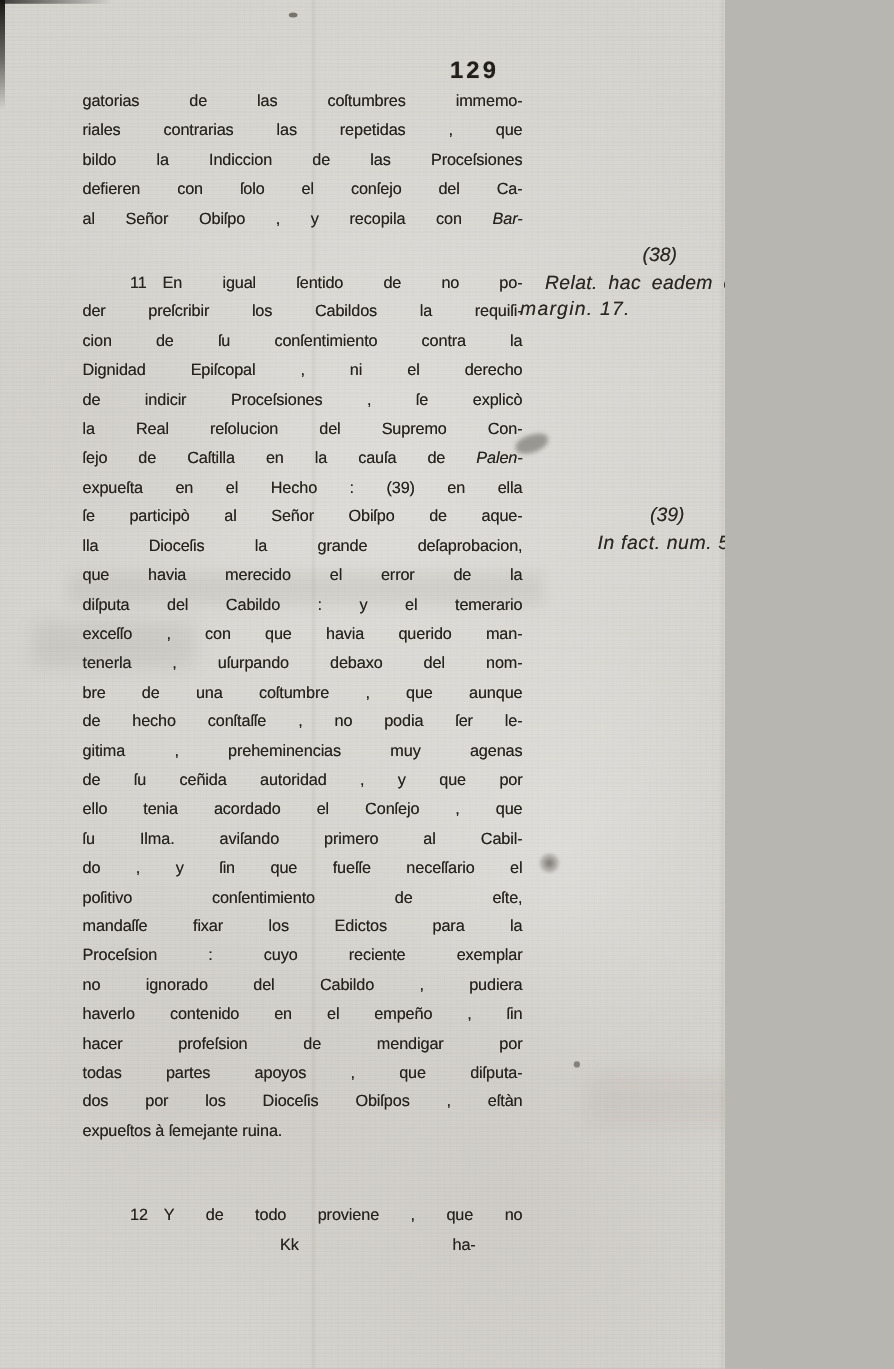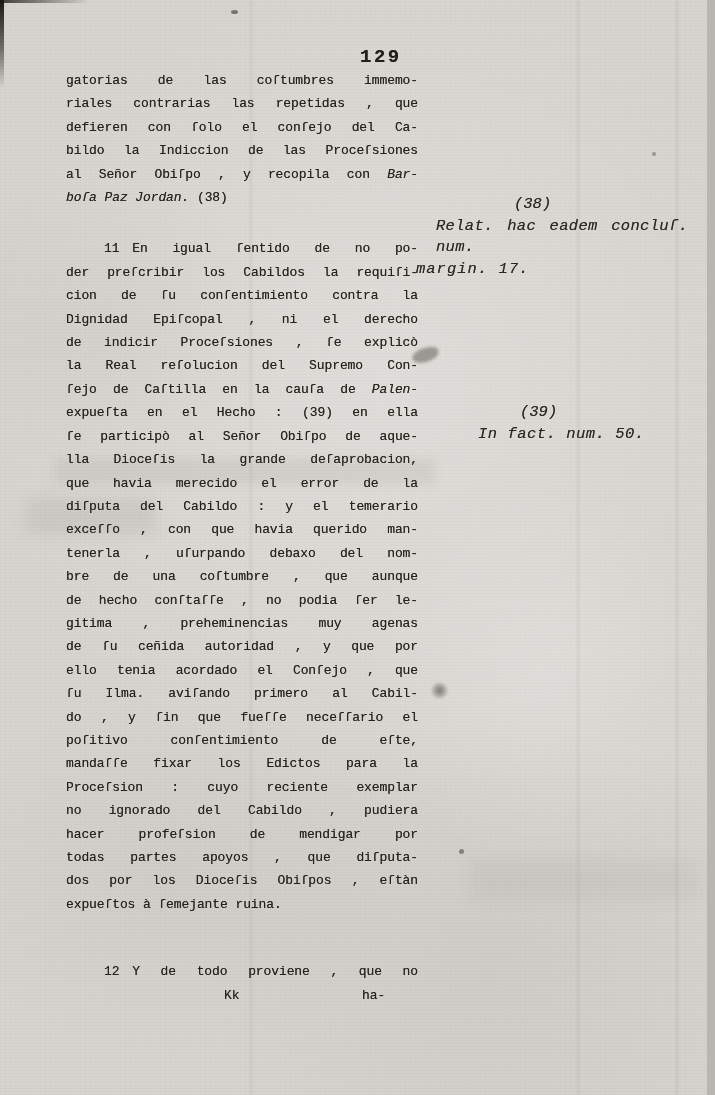--- a/index.html
+++ b/index.html
@@ -1,30 +1,30 @@
 <!DOCTYPE html>
 <html><head>
 <meta charset="utf-8">
 <style>
   html,body{margin:0;padding:0;background:#b8b6b1;}
   .page{
     position:relative;
-    width:707px;height:1095px;
+    width:580px;height:1095px;
     overflow:hidden;
     background-color:#d6d4cf;
     background-image:
       radial-gradient(90% 60% at 55% 35%, rgba(255,255,255,0.22), rgba(255,255,255,0) 65%),
       radial-gradient(40% 25% at 78% 62%, rgba(255,255,255,0.18), rgba(255,255,255,0) 70%),
       radial-gradient(45% 22% at 25% 80%, rgba(120,113,100,0.07), rgba(120,113,100,0) 75%),
       radial-gradient(55% 30% at 70% 88%, rgba(120,113,100,0.08), rgba(120,113,100,0) 75%),
       radial-gradient(35% 18% at 15% 30%, rgba(120,113,100,0.06), rgba(120,113,100,0) 75%),
       radial-gradient(150% 130% at 50% 48%, rgba(0,0,0,0) 55%, rgba(85,80,70,0.16) 100%),
       repeating-linear-gradient(0deg, rgba(110,104,92,0.035) 0 1px, rgba(0,0,0,0) 1px 3px),
       repeating-linear-gradient(90deg, rgba(110,104,92,0.018) 0 1px, rgba(0,0,0,0) 1px 5px);
-    font-family:Liberation Mono, monospace;
+    font-family:Liberation Sans, sans-serif;
     color:#26231e;
   }
   .page-number{
     position:absolute;left:360px;top:46px;
     font-size:19px;letter-spacing:2.5px;font-weight:bold;
     color:#221f1a;text-shadow:0 0 0.6px rgba(30,27,22,0.7);
   }
   .text-block{
     position:absolute;left:66px;top:69px;width:352px;
     font-size:13px;line-height:23.42px;
@@ -81,24 +81,23 @@
 <body>
 
 <div class="page">
 
   <div class="page-number">129</div>
 
   <div class="text-block">
 
   <div class="line"><span>gatorias de las coſtumbres immemo-</span></div>
       <div class="line"><span>riales contrarias las repetidas , que</span></div>
+      <div class="line"><span>bildo la Indiccion de las Proceſsiones</span></div>
       <div class="line"><span>defieren con ſolo el conſejo del Ca-</span></div>
-      <div class="line"><span>bildo la Indiccion de las Proceſsiones</span></div>
       <div class="line"><span>al Señor Obiſpo , y recopila con </span><span class="it">Bar-</span></div>
-      <div class="line left"><span class="it">boſa Paz Jordan.</span><span> (38)</span></div>
       <div class="line" style="padding-left: 38px; margin-top: 28px;"><span>11  En igual ſentido de no po-</span></div>
       <div class="line"><span>der preſcribir los Cabildos la requiſi-</span></div>
       <div class="line"><span>cion de ſu conſentimiento contra la</span></div>
       <div class="line"><span>Dignidad Epiſcopal , ni el derecho</span></div>
       <div class="line"><span>de indicir Proceſsiones , ſe explicò</span></div>
       <div class="line"><span>la Real reſolucion del Supremo Con-</span></div>
       <div class="line"><span>ſejo de Caſtilla en la cauſa de </span><span class="it">Palen-</span></div>
       <div class="line"><span>expueſta en el Hecho : (39) en ella</span></div>
       <div class="line"><span>ſe participò al Señor Obiſpo de aque-</span></div>
       <div class="line"><span>lla Dioceſis la grande deſaprobacion,</span></div>
@@ -110,20 +109,21 @@
       <div class="line"><span>de hecho conſtaſſe , no podia ſer le-</span></div>
       <div class="line"><span>gitima , preheminencias muy agenas</span></div>
       <div class="line"><span>de ſu ceñida autoridad , y que por</span></div>
       <div class="line"><span>ello tenia acordado el Conſejo , que</span></div>
       <div class="line"><span>ſu Ilma. aviſando primero al Cabil-</span></div>
       <div class="line"><span>do , y ſin que fueſſe neceſſario el</span></div>
       <div class="line"><span>poſitivo conſentimiento de eſte,</span></div>
       <div class="line"><span>mandaſſe fixar los Edictos para la</span></div>
       <div class="line"><span>Proceſsion : cuyo reciente exemplar</span></div>
       <div class="line"><span>no ignorado del Cabildo , pudiera</span></div>
+      <div class="line"><span>haverlo contenido en el empeño , ſin</span></div>
       <div class="line"><span>hacer profeſsion de mendigar por</span></div>
       <div class="line"><span>todas partes apoyos , que diſputa-</span></div>
       <div class="line"><span>dos por los Dioceſis Obiſpos , eſtàn</span></div>
       <div class="line left"><span>expueſtos à ſemejante ruina.</span></div>
       <div class="line" style="padding-left: 38px; margin-top: 44px;"><span>12  Y de todo proviene , que no</span></div>
       <div class="sig-row">
         <span class="sig">Kk</span>
         <span class="catch">ha-</span>
       </div>
     </div>

